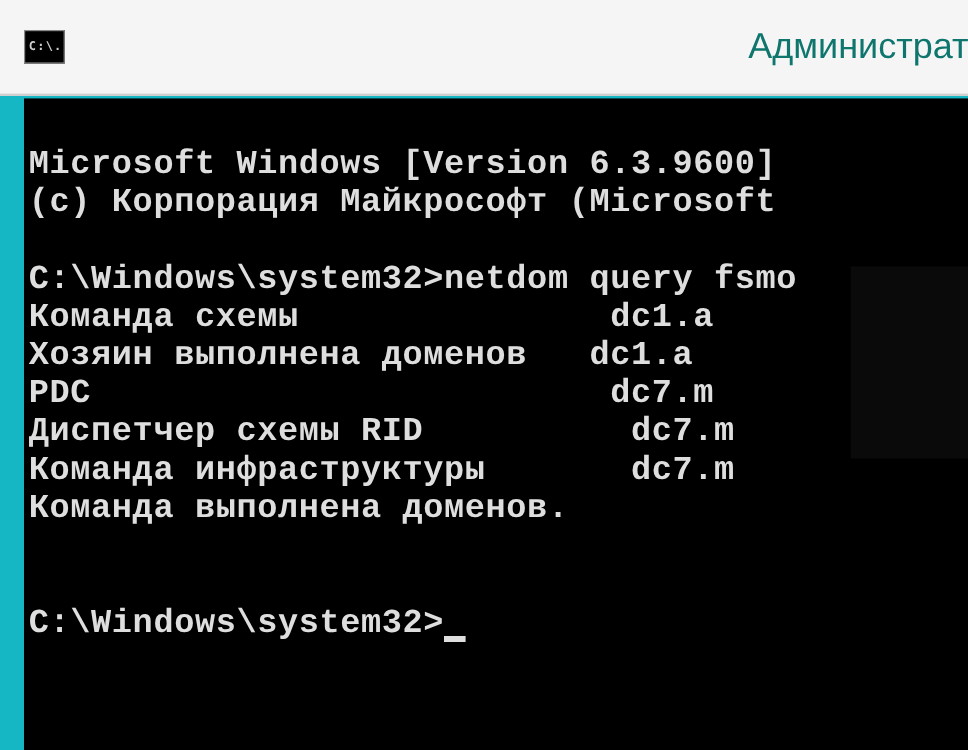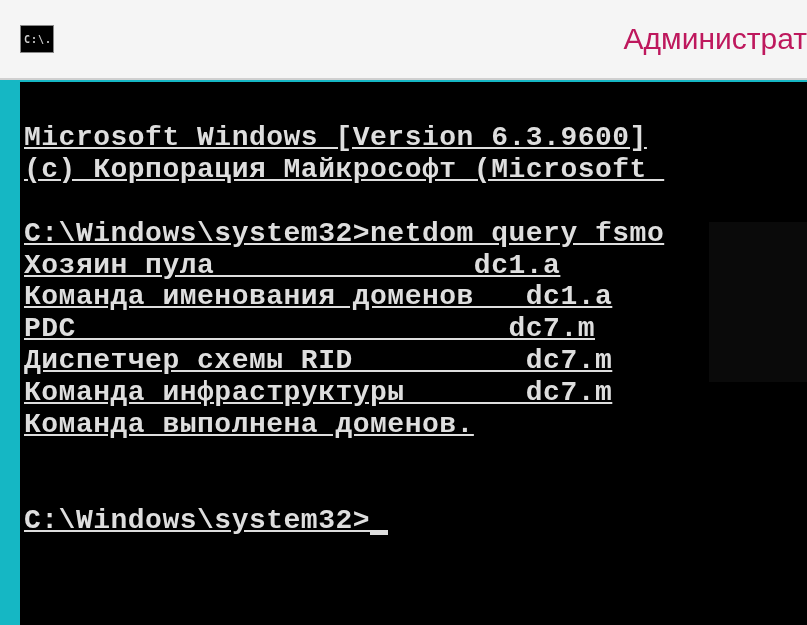--- a/index.html
+++ b/index.html
@@ -39,21 +39,21 @@
       color: #ccc;
       font-weight: bold;
       letter-spacing: 1px;
     }
     .title-text {
       position: absolute;
       right: 0;
       top: 50%;
       transform: translateY(-50%);
       font-size: 30px;
-      color: #be185d;
+      color: #0f766e;
       white-space: nowrap;
     }
     .terminal {
       position: absolute;
       top: 82px;
       left: 20px;
       right: 0;
       bottom: 0;
       background: #000;
       padding: 8px 0 0 4px;
@@ -63,21 +63,20 @@
       font-family: "Courier New", "Lucida Console", monospace;
       font-size: 28px;
       font-weight: bold;
       color: #dedede;
       line-height: 1.14;
       white-space: pre;
       letter-spacing: 0.5px;
     }
     .line {
       white-space: pre;
-      text-decoration: underline;
     }
     .cursor {
       display: inline-block;
       width: 18px;
       height: 5px;
       background: #dedede;
       vertical-align: bottom;
       margin-bottom: 2px;
     }
     .obscure-box {
@@ -96,22 +95,22 @@
   <div class="app-icon">C:\.</div>
   <div class="title-text">Администрат</div>
 </div>
 
 <div class="terminal">
   <div class="terminal-content">
 <span class="line">Microsoft Windows [Version 6.3.9600]</span>
 <span class="line">(c) Корпорация Майкрософт (Microsoft </span>
 <span class="line"></span>
 <span class="line">C:\Windows\system32&gt;netdom query fsmo</span>
-<span class="line">Хозяин пула               dc1.a</span>
-<span class="line">Команда именования доменов   dc1.a</span>
+<span class="line">Команда схемы               dc1.a</span>
+<span class="line">Хозяин выполнена доменов   dc1.a</span>
 <span class="line">PDC                         dc7.m</span>
 <span class="line">Диспетчер схемы RID          dc7.m</span>
 <span class="line">Команда инфраструктуры       dc7.m</span>
 <span class="line">Команда выполнена доменов.</span>
 <span class="line"></span>
 <span class="line"></span>
 <span class="line"><span>C:\Windows\system32&gt;</span><span class="cursor"></span></span>
   </div>
   <div class="obscure-box"></div>
 </div>

